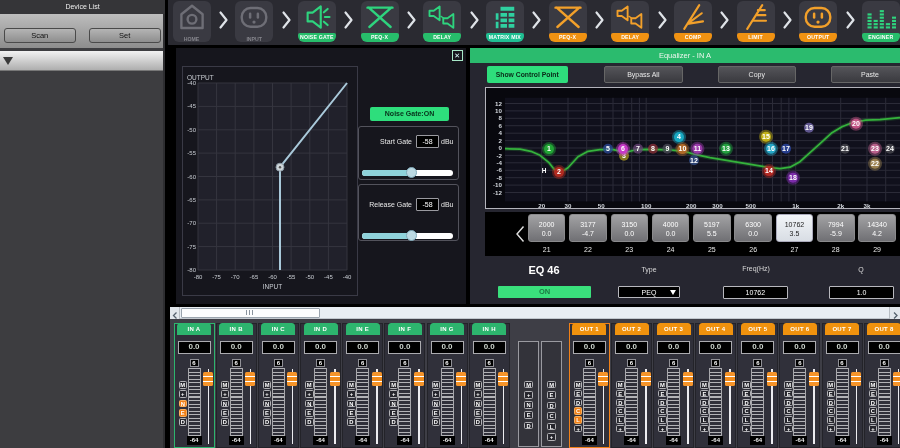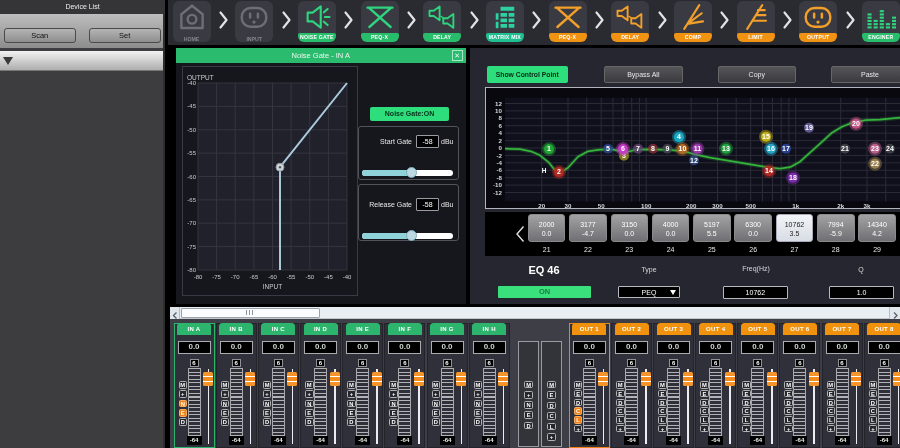--- a/index.html
+++ b/index.html
@@ -161,21 +161,20 @@
         <rect x="15.9" y="19.5" width="3.3" height="1.7" fill="#2ed47e"></rect>
         <rect x="15.9" y="16.9" width="3.3" height="1.7" fill="#2ed47e"></rect>
         <rect x="20.8" y="19.5" width="3.3" height="1.7" fill="#2ed47e"></rect>
         <rect x="20.8" y="16.9" width="3.3" height="1.7" fill="#2ed47e"></rect>
         <rect x="20.8" y="14.3" width="3.3" height="1.7" fill="#2ed47e"></rect>
         <rect x="20.8" y="11.7" width="3.3" height="1.7" fill="#2ed47e"></rect>
       </svg>
 <div class="pill" style="left:693.9px;width:38px;background:#27bd6b;">ENGINER</div>
 </div>
 <div class="abs" style="left:176px;top:48px;width:289.5px;height:256px;background:#16161d;">
-<div class="titlebar" style="left:0;top:0;width:289.5px;">Noise Gate - IN A</div>
 <div class="abs" style="left:276px;top:2px;width:10.5px;height:10.5px;border:1px solid #a8e8c8;color:#dff;font-size:7px;line-height:9px;text-align:center;">✕</div>
 <div class="abs" style="left:6px;top:18px;width:176px;height:230px;border:1px solid #3a3a46;"></div>
 <svg class="abs" style="left:0;top:0;" width="289" height="256" viewBox="0 0 289 256">
         <rect x="22" y="35" width="149" height="187" fill="#21212b"></rect>
         <line x1="22.0" y1="35" x2="22.0" y2="222" stroke="#35353f" stroke-width="1"></line>
         <line x1="22" y1="35.0" x2="171" y2="35.0" stroke="#35353f" stroke-width="1"></line>
         <line x1="40.6" y1="35" x2="40.6" y2="222" stroke="#35353f" stroke-width="1"></line>
         <line x1="22" y1="58.4" x2="171" y2="58.4" stroke="#35353f" stroke-width="1"></line>
         <line x1="59.2" y1="35" x2="59.2" y2="222" stroke="#35353f" stroke-width="1"></line>
         <line x1="22" y1="81.8" x2="171" y2="81.8" stroke="#35353f" stroke-width="1"></line>
@@ -225,20 +224,21 @@
 <div class="abs" style="left:229.5px;top:119px;width:11px;height:11px;border-radius:50%;background:#bcd9e2;border:1px solid #7fa8b8;"></div>
 <div class="abs" style="left:182px;top:136px;width:101px;height:57px;border:1px solid #53535c;border-radius:3px;"></div>
 <div class="abs" style="left:183px;top:152.5px;width:53px;font-size:7px;color:#e8e8e8;text-align:right;">Release Gate</div>
 <div class="vbox" style="left:240px;top:149.5px;width:23px;height:13px;line-height:11px;">-58</div>
 <div class="abs" style="left:265px;top:152.5px;font-size:7px;color:#e8e8e8;">dBu</div>
 <div class="abs" style="left:186px;top:185px;width:91px;height:5.5px;border-radius:3px;background:#fff;"></div>
 <div class="abs" style="left:186px;top:185px;width:49px;height:5.5px;border-radius:3px;background:#8fd2da;"></div>
 <div class="abs" style="left:229.5px;top:182px;width:11px;height:11px;border-radius:50%;background:#bcd9e2;border:1px solid #7fa8b8;"></div>
 </div>
 <div class="abs" style="left:470px;top:48px;width:430px;height:256px;background:#262630;">
+<div class="titlebar" style="left:0;top:0;width:430px;">Equalizer - IN A</div>
 <div class="abs" style="left:16.5px;top:18px;width:81.5px;height:17px;background:#2ede7c;border-radius:2px;color:#0a2a18;font-size:6.8px;font-weight:bold;text-align:center;line-height:17px;">Show Control Point</div>
 <div class="gbtn" style="left:133.8px;top:18px;width:79px;line-height:15px;">Bypass All</div>
 <div class="gbtn" style="left:247.5px;top:18px;width:78.5px;line-height:15px;">Copy</div>
 <div class="gbtn" style="left:360.7px;top:18px;width:78.5px;line-height:15px;">Paste</div>
 <div class="abs" style="left:15px;top:39px;width:416px;height:121.5px;border:1.5px solid #b4b4bc;background:#08080e;"></div>
 <svg class="abs" style="left:15px;top:39px;" width="415" height="122" viewBox="485 87.3 415 122">
         <rect x="505" y="98.1" width="395" height="103.6" fill="#10101c"></rect>
         <line x1="505" y1="192.8" x2="900" y2="192.8" stroke="#2b2b38" stroke-width="1"></line>
         <text x="502" y="195.0" font-size="6.2" font-weight="bold" fill="#d6dae0" text-anchor="end">-12</text>
         <line x1="505" y1="185.4" x2="900" y2="185.4" stroke="#2b2b38" stroke-width="1"></line>

